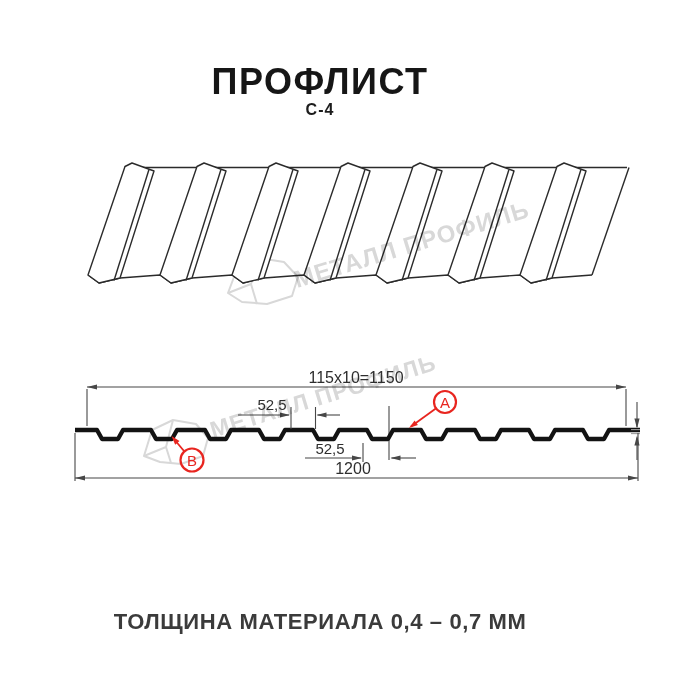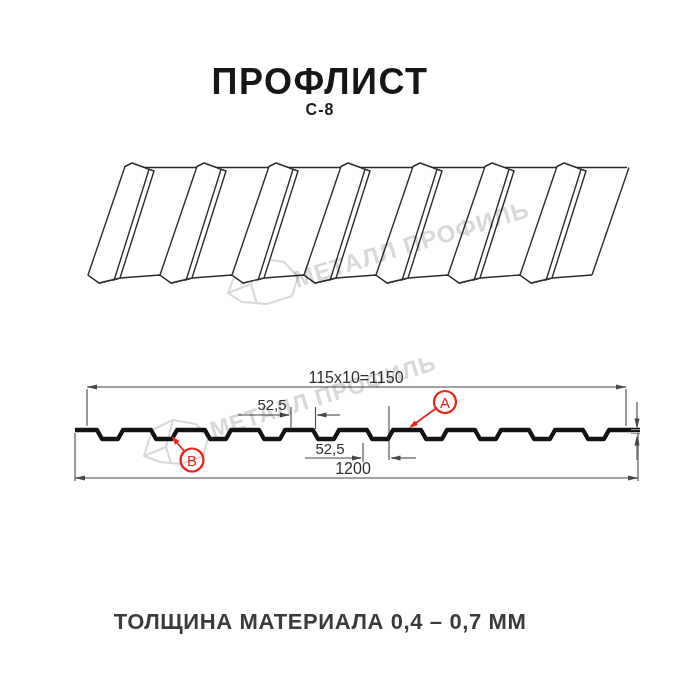--- a/index.html
+++ b/index.html
@@ -17,21 +17,21 @@
       mix-blend-mode:multiply;}
   .dim-text{font-family:"Liberation Sans", sans-serif;fill:#2e2e2e;}
   .red-label{font-family:"Liberation Sans", sans-serif;}
 </style>
 </head>
 <body>
 
 <div class="page">
 
   <div class="title">ПРОФЛИСТ</div>
-  <div class="subtitle">С-8</div>
+  <div class="subtitle">С-4</div>
 
   <svg class="view3d" width="700" height="180" viewBox="0 140 700 180">
     <g id="art3d">
         <path d="M228,293 L237,269 L259,258 L284,262 L298,277 L292,296 L267,304 L242,302 Z" stroke="#d8d8d8" stroke-width="2" fill="none" stroke-linejoin="round"></path>
         <path d="M228,293 L251,284 L259,258 M251,284 L257,304" stroke="#d8d8d8" stroke-width="2" fill="none" stroke-linejoin="round"></path>
         <line x1="124" y1="167.5" x2="627" y2="167.5" stroke="#2b2b2b" stroke-width="1.4"></line>
         <path d="M88,275 L88,275 L99,283 L120,278 L160,275 L160,275 L171,283 L192,278 L232,275 L232,275 L243,283 L264,278 L304,275 L304,275 L315,283 L336,278 L376,275 L376,275 L387,283 L408,278 L448,275 L448,275 L459,283 L480,278 L520,275 L520,275 L531,283 L552,278 L592,275 L592,275" stroke="#2b2b2b" stroke-width="1.4" fill="none" stroke-linejoin="round"></path>
         <line x1="592" y1="275" x2="629" y2="167.5" stroke="#2b2b2b" stroke-width="1.4"></line>
         <polygon points="88,275 125,166.5 132,163 154,171 120,278 99,283" fill="#fff" stroke="#2b2b2b" stroke-width="1.4" stroke-linejoin="round"></polygon>
         <line x1="114" y1="280.5" x2="149" y2="169.5" stroke="#2b2b2b" stroke-width="1.4"></line>

